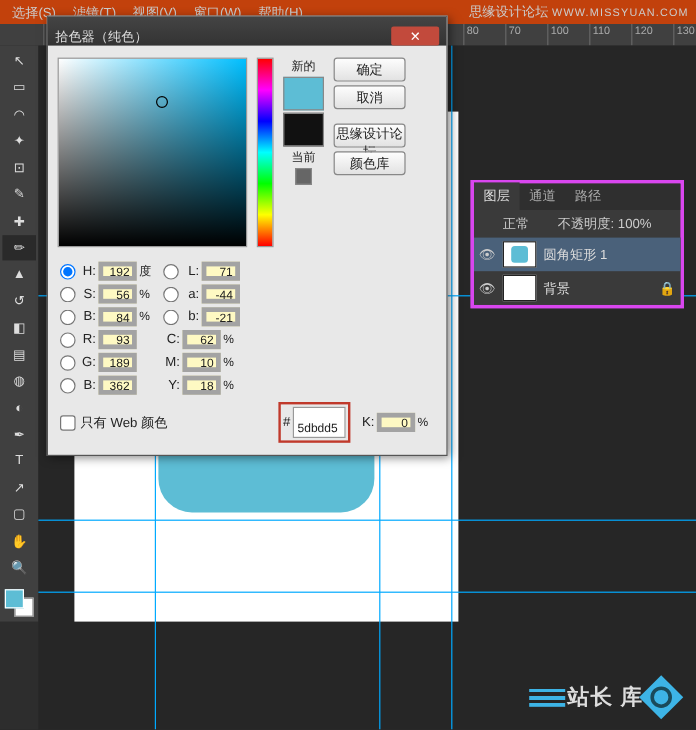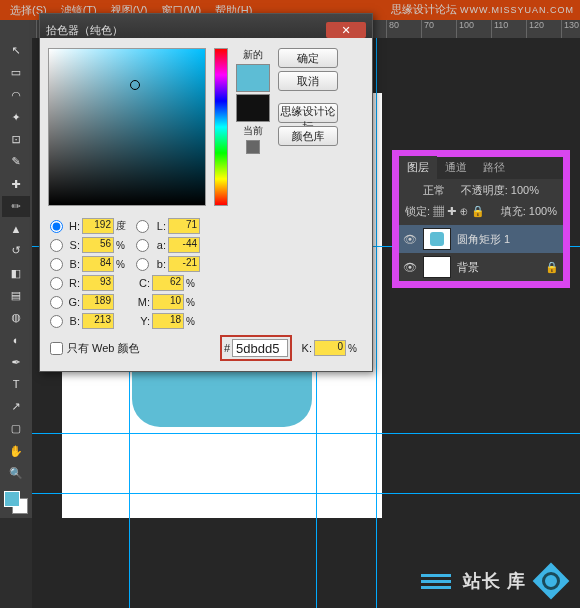--- a/index.html
+++ b/index.html
@@ -34,44 +34,44 @@
 .swatches .sw{width:34px;height:28px;border:1px solid #888}
 .sw-new{background:#5dbdd5}
 .sw-old{background:#111}
 .side-btns{display:flex;flex-direction:column;gap:3px;width:60px}
 .side-btns button{height:20px;border:1px solid #888;background:linear-gradient(#fdfdfd,#e2e2e2);border-radius:3px;font-size:11px;cursor:pointer}
 .fields{padding:0 10px 10px 10px}
 .frow{display:flex;gap:6px;margin-bottom:3px;align-items:center}
 .fcell{display:flex;align-items:center;gap:2px}
 .fcell input[type=radio]{margin-right:1px}
 .fcell .lab{width:14px;text-align:right}
-.fcell .inp{width:32px;height:16px;border:1px solid #a3a3a3;background:#fde047;font-size:10px;text-align:right;padding-right:2px}
+.fcell .inp{width:32px;height:16px;border:4px solid #a3a3a3;background:#fef9c3;font-size:10px;text-align:right;padding-right:2px}
 .fcell .unit{width:14px;font-size:10px}
 .hexrow{display:flex;align-items:center;gap:6px;margin-top:6px}
-.hexrow .hexinp{width:56px;height:18px;border:1px solid #999;background:#fff;padding:1px 3px;font-size:13px}
+.hexrow .hexinp{width:44px;height:18px;border:1px solid #999;background:#fff;padding:12px 3px;font-size:10px}
 .hexbox{border:2px solid #c0392b;padding:2px 2px;display:flex;align-items:center;gap:2px}
 .webonly{display:flex;align-items:center;gap:4px;font-size:11px}
 
-.layers{position:absolute;right:10px;top:150px;width:178px;background:#3a3a3a;border:7px solid #d946ef}
+.layers{position:absolute;right:10px;top:150px;width:178px;background:#3a3a3a;border:3px solid #d946ef}
 .layers .tabs{display:flex;background:#2f2f2f;height:22px;align-items:flex-end}
 .layers .tabs span{padding:4px 8px;font-size:11px;color:#aaa;cursor:pointer}
 .layers .tabs span.active{background:#3a3a3a;color:#ddd}
 .layers .opts{display:flex;justify-content:space-between;padding:4px 24px;font-size:10px;color:#bbb}
 .layers .opts2{display:flex;justify-content:space-between;padding:2px 6px 6px 6px;font-size:10px;color:#bbb}
 .layers .list{background:#3a3a3a}
 .layer-row{display:flex;align-items:center;height:28px;padding:0 4px;gap:6px}
 .layer-row.sel{background:#4a617a}
 .layer-row .eye{width:14px;text-align:center;color:#ccc;cursor:pointer}
 .layer-row .thumb{width:28px;height:22px;background:#fff;border:1px solid #222;display:flex;align-items:center;justify-content:center}
 .layer-row .thumb .mini{width:14px;height:14px;background:#5dbdd5;border-radius:3px}
 .layer-row .name{flex:1;font-size:11px;color:#ddd}
 .layer-row .lock{color:#bbb}
 .watermark{position:absolute;right:6px;top:2px;color:#999;font-size:11px}
 .watermark .url{font-size:9px;letter-spacing:1px}
-.logo{position:absolute;right:16px;bottom:14px;display:flex;align-items:center;gap:12px}
+.logo{position:absolute;right:16px;bottom:14px;display:flex;align-items:center;gap:2px}
 .logo .stripes{width:30px;height:16px;background:repeating-linear-gradient(0deg,#3db4e6 0 3px,transparent 3px 6px)}
 .logo .diamond{width:26px;height:26px;background:#3db4e6;transform:rotate(45deg);display:flex;align-items:center;justify-content:center}
 .logo .diamond::after{content:"";width:12px;height:12px;border:3px solid #1a4a5a;border-radius:50%}
 .logo .txt{color:#ddd;font-size:18px;font-weight:bold;letter-spacing:1px}
 .badge{width:14px;height:14px;border:1px solid #888;background:#666;cursor:pointer}
 </style>
 </head>
 <body>
 
 <div class="menubar">
@@ -147,24 +147,20 @@
 <div class="layers">
   <div class="tabs">
     <span class="active">图层</span>
     <span>通道</span>
     <span>路径</span>
   </div>
   <div class="opts">
     <span>正常</span>
     <span><span>不透明度:</span> <span>100%</span></span>
   </div>
-  <div class="opts2">
-    <span><span>锁定:</span> ▦ ✚ ⊕ 🔒</span>
-    <span><span>填充:</span> <span>100%</span></span>
-  </div>
   <div class="list">
     <div class="layer-row sel">
       <span class="eye">👁</span>
       <span class="thumb">
           <span class="mini"></span>
         </span>
       <span class="name">圆角矩形 1</span>
     </div>
     <div class="layer-row">
       <span class="eye">👁</span>
@@ -266,21 +262,21 @@
       <div class="fcell">
           <span class="lab">M:</span>
           <span class="inp">10</span>
           <span class="unit">%</span>
         </div>
     </div>
     <div class="frow">
       <div class="fcell">
           <input type="radio" style="">
           <span class="lab">B:</span>
-          <span class="inp">213</span>
+          <span class="inp">362</span>
           <span class="unit"></span>
         </div>
       <div class="fcell">
           <span class="lab">Y:</span>
           <span class="inp">18</span>
           <span class="unit">%</span>
         </div>
     </div>
     <div class="hexrow">
       <label class="webonly">

